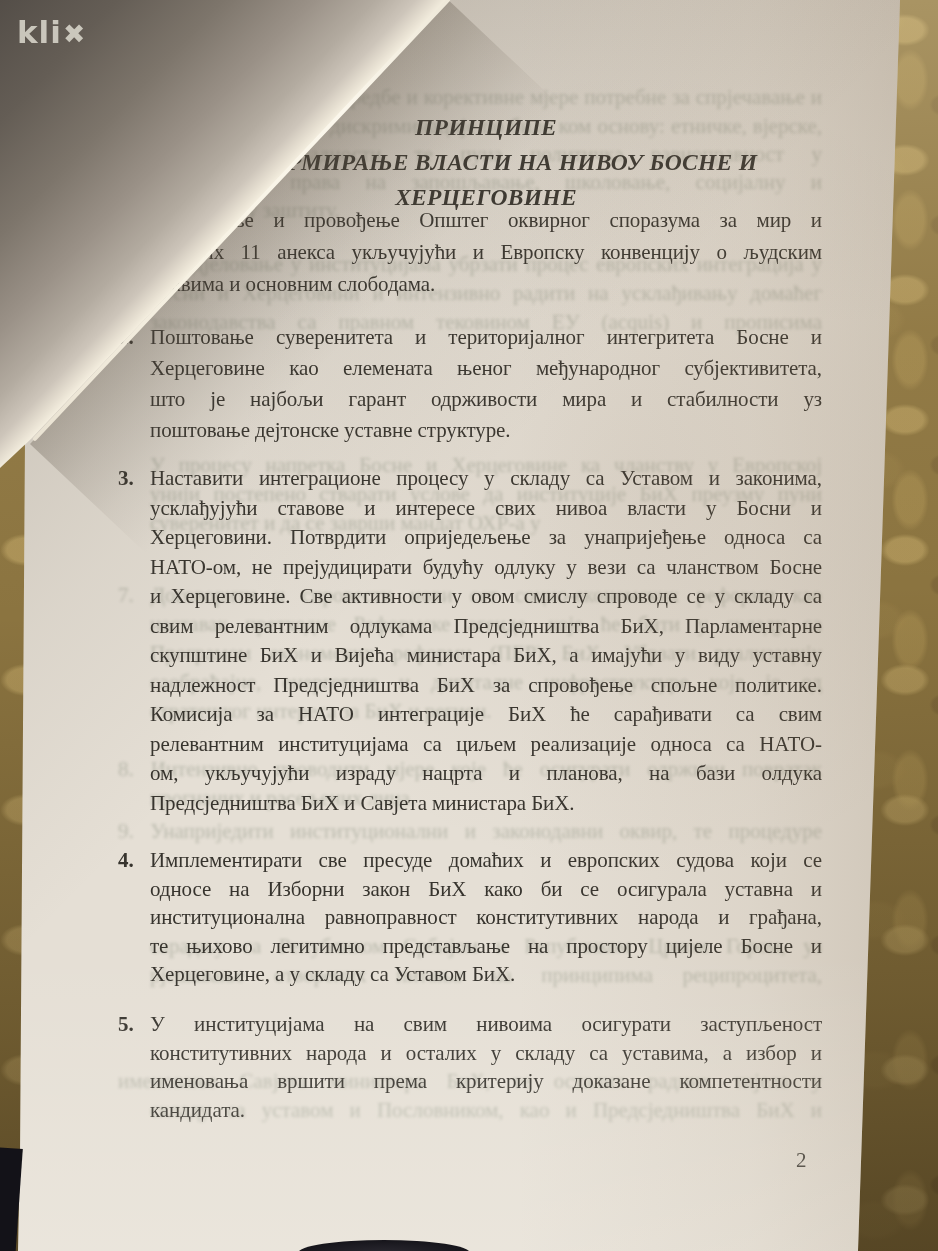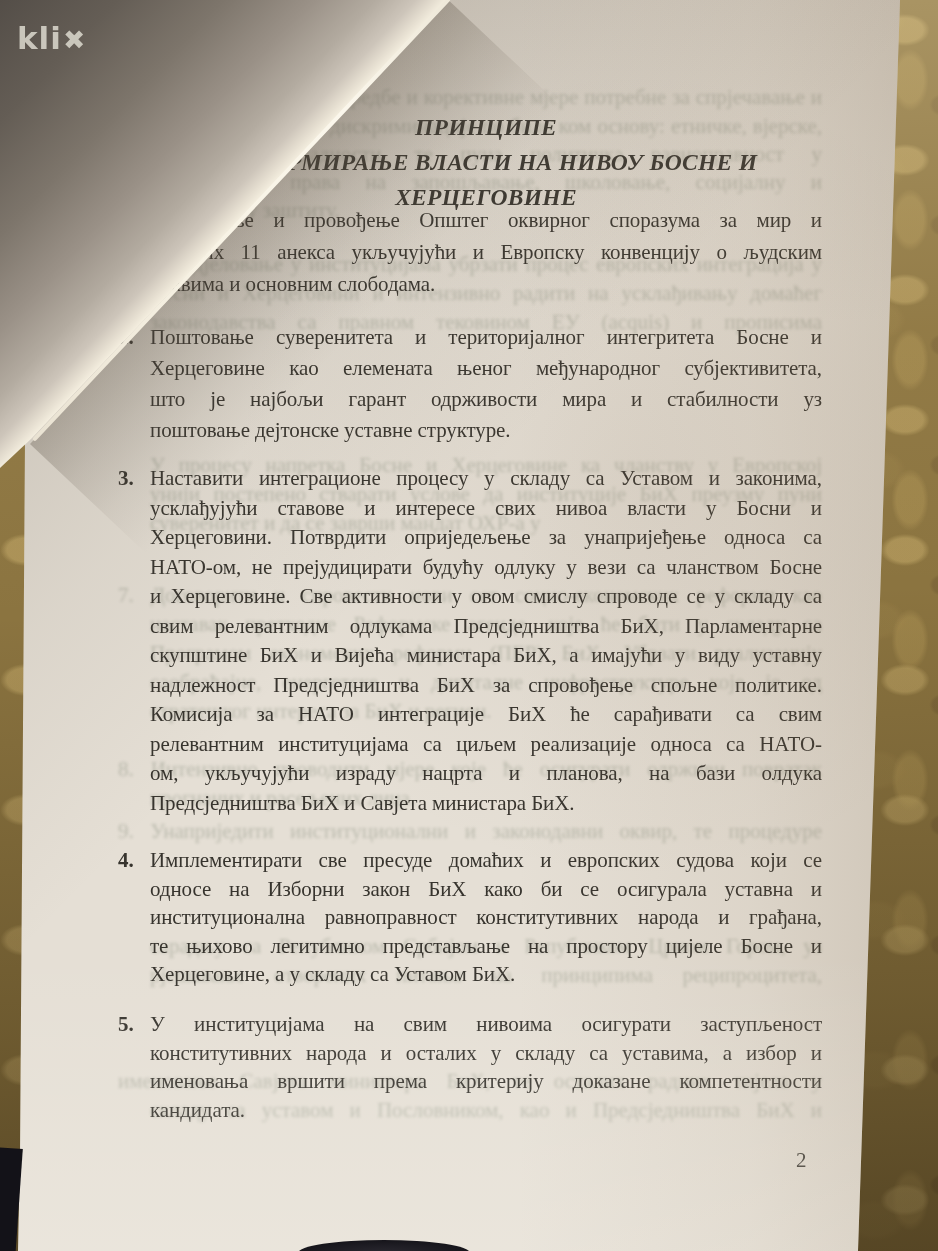--- a/index.html
+++ b/index.html
@@ -72,21 +72,21 @@
     background:linear-gradient(90deg,#e9e2d2,#f7f2e4 40%,#fbf7ec 75%,#eee8d9);
   }
   
   .dark-corner{position:absolute;left:-5px;top:1148px;width:24px;height:110px;z-index:7;
     background:#131218;transform:rotate(4deg);}
   .dark-object{position:absolute;left:298px;top:1240px;width:172px;height:26px;z-index:9;
     border-radius:50%;background:radial-gradient(#2a2830,#0e0d12);}
   
   .watermark{position:absolute;left:17px;top:14px;z-index:10;
     font-family:"DejaVu Sans","Liberation Sans",sans-serif;font-weight:900;
-    font-size:31px;color:#d9d6cb;opacity:.88;letter-spacing:1px;margin-top:6px;}
+    font-size:31px;color:#d9d6cb;opacity:.88;letter-spacing:1px;}
   .watermark .x-glyph{font-size:.86em;margin-left:1px;}
 </style>
 </head>
 <body>
 
 <div class="stage">
   <div class="cloth-shade"></div>
 
   <div class="paper">
     <div class="ghost-layer">

